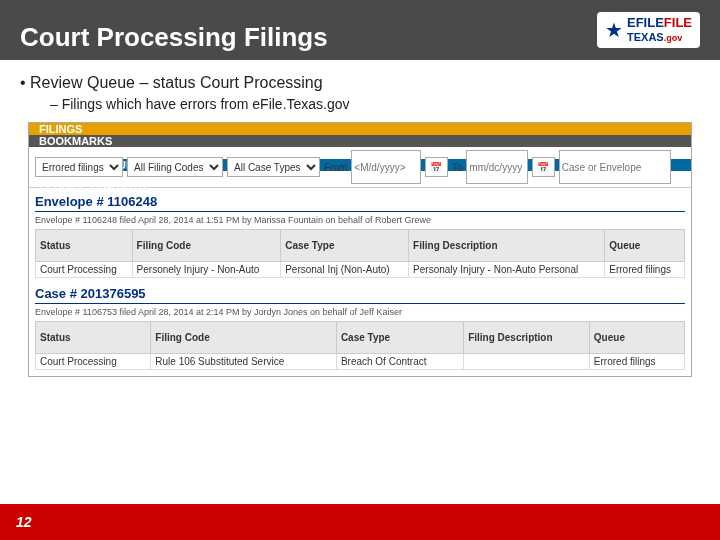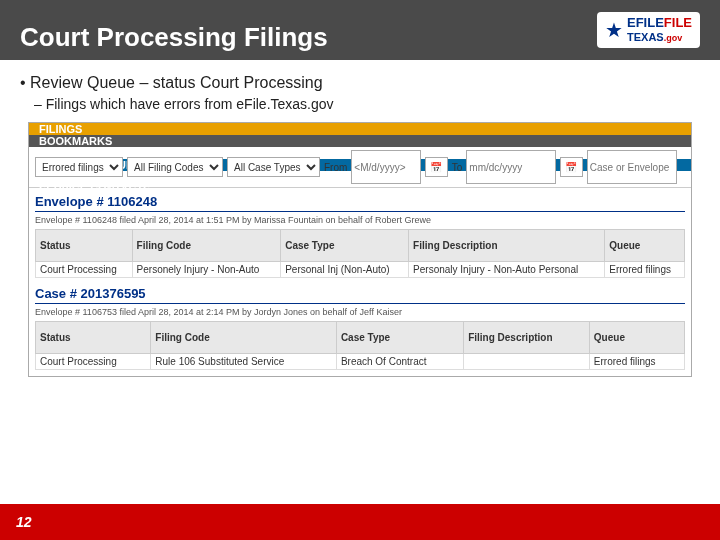--- a/index.html
+++ b/index.html
@@ -46,21 +46,21 @@
       padding: 14px 20px 0 20px;
     }
     .bullet-point {
       font-size: 16px;
       margin-bottom: 4px;
       color: #222;
     }
     .sub-bullet {
       font-size: 14px;
       color: #222;
-      margin-left: 14px;
+      margin-left: 30px;
       margin-bottom: 10px;
     }
 
     .app-frame {
       margin: 8px 8px 0 8px;
       border: 1px solid #aaa;
       background: #f5f5f5;
       font-size: 11px;
     }
 
@@ -225,23 +225,23 @@
       <select class="filter-select">
         <option>All Filing Codes</option>
       </select>
       <select class="filter-select">
         <option>All Case Types</option>
       </select>
       <span class="filter-label">From</span>
       <input class="filter-input" type="text" placeholder="&lt;M/d/yyyy&gt;" style="width: 70px;">
       <button class="filter-btn">📅</button>
       <span class="filter-label">To</span>
-      <input class="filter-input" type="text" placeholder="mm/dc/yyyy" style="width: 90px;">
+      <input class="filter-input" type="text" placeholder="mm/dc/yyyy" style="width: 62px;">
       <button class="filter-btn">📅</button>
-      <input class="filter-input" type="text" placeholder="Case or Envelope" style="width: 90px;">
+      <input class="filter-input" type="text" placeholder="Case or Envelope" style="width: 112px;">
     </div>
 
     <div class="data-area">
 
       <div class="envelope-header">Envelope # 1106248</div>
       <div class="envelope-meta">Envelope # 1106248 filed April 28, 2014 at 1:51 PM by Marissa Fountain on behalf of Robert Grewe</div>
       <table class="data-table">
         <thead>
           <tr>
             <th>Status</th>

